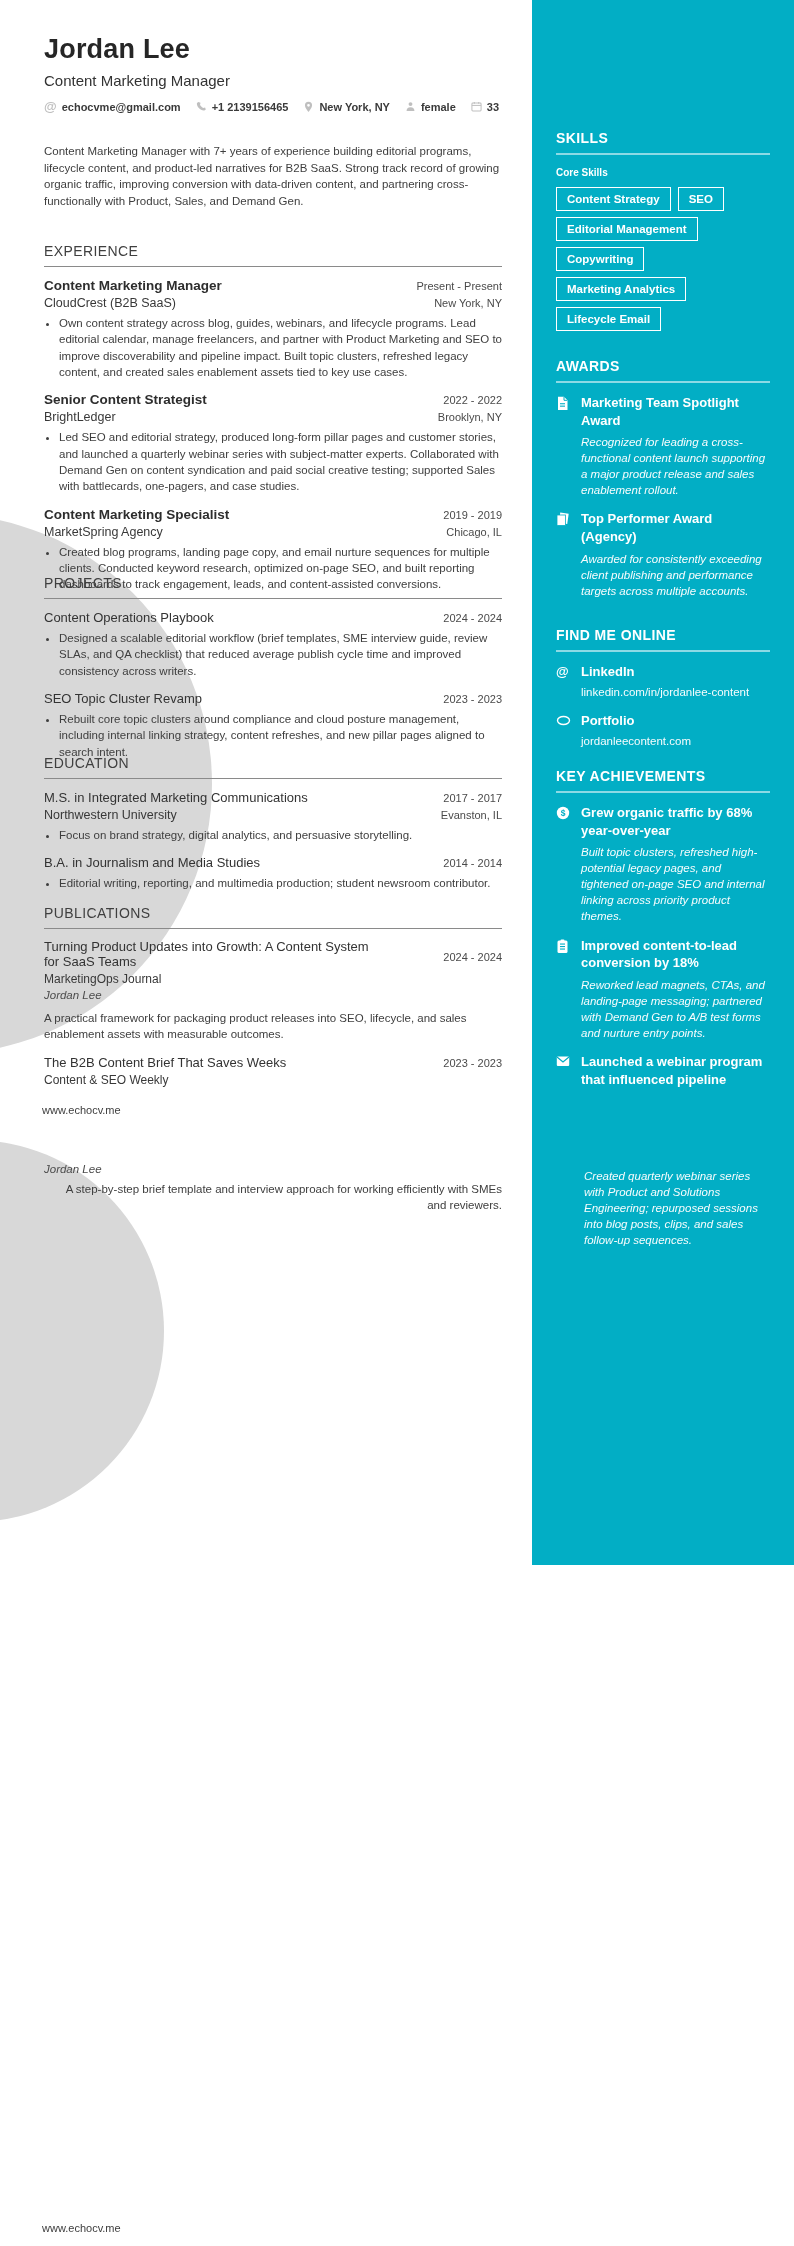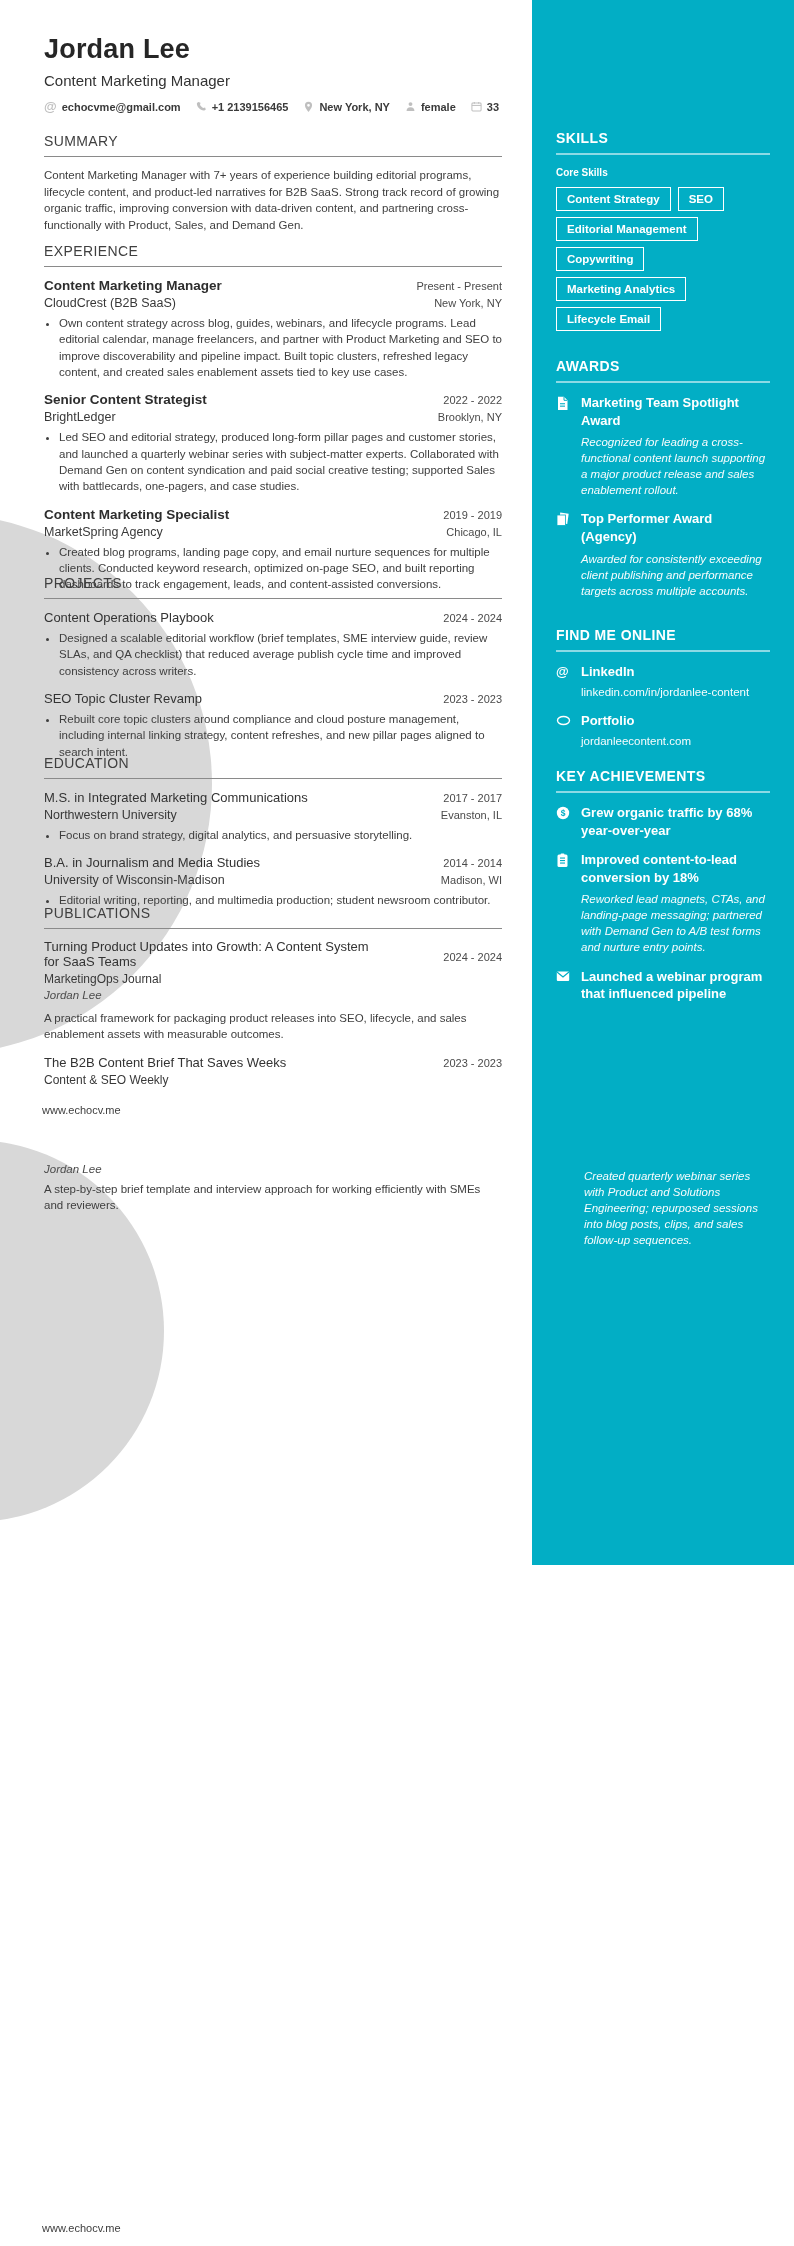--- a/index.html
+++ b/index.html
@@ -107,21 +107,20 @@
                 <line x1="3.6" y1="1" x2="3.6" y2="3" stroke="currentColor" stroke-width="1.1"></line>
                 <line x1="8.4" y1="1" x2="8.4" y2="3" stroke="currentColor" stroke-width="1.1"></line>
               </svg>
           </span>
           <span>33</span>
         </span>
       </div>
     </div>
 
     <div class="m-block" style="top:133px;">
-      <div class="m-head">SUMMARY</div>
       <div class="body-text">Content Marketing Manager with 7+ years of experience building editorial programs, lifecycle content, and product-led narratives for B2B SaaS. Strong track record of growing organic traffic, improving conversion with data-driven content, and partnering cross-functionally with Product, Sales, and Demand Gen.</div>
     </div>
 
     <div class="m-block" style="top:243px;">
       <div class="m-head">EXPERIENCE</div>
 
       <div class="entry first">
         <div class="row">
           <span class="e-title">Content Marketing Manager</span>
           <span class="e-date">Present - Present</span>
@@ -202,24 +201,20 @@
         </div>
         <ul class="bullets">
             <li>Focus on brand strategy, digital analytics, and persuasive storytelling.</li>
           </ul>
       </div>
 
       <div class="entry">
         <div class="row">
           <span class="soft-title">B.A. in Journalism and Media Studies</span>
           <span class="e-date">2014 - 2014</span>
-        </div>
-        <div class="row">
-          <span class="e-company">University of Wisconsin-Madison</span>
-          <span class="e-loc">Madison, WI</span>
         </div>
         <ul class="bullets">
             <li>Editorial writing, reporting, and multimedia production; student newsroom contributor.</li>
           </ul>
       </div>
     </div>
 
     <div class="m-block" style="top:905px;">
       <div class="m-head">PUBLICATIONS</div>
 
@@ -237,21 +232,21 @@
         <div class="row">
           <span class="soft-title">The B2B Content Brief That Saves Weeks</span>
           <span class="e-date">2023 - 2023</span>
         </div>
         <div class="p-journal">Content &amp; SEO Weekly</div>
       </div>
     </div>
 
     <div class="m-block" style="top:1163px;">
       <div class="p-author" style="margin-top:0;">Jordan Lee</div>
-      <div class="p-desc" style="margin-top:6px;">A step-by-step brief template and interview approach for working efficiently with SMEs and reviewers.</div>
+      <div class="p-desc" style="margin-top:6px;text-align:right;">A step-by-step brief template and interview approach for working efficiently with SMEs and reviewers.</div>
     </div>
   </div>
 
   <div class="footer-url footer-1">www.echocv.me</div>
   <div class="footer-url footer-2">www.echocv.me</div>
 
   <div class="sidebar">
 
     <div class="s-block" style="top:130px;">
       <div class="s-head">SKILLS</div>
@@ -322,20 +317,21 @@
 
       <div class="s-item first">
         <span class="s-ic">
           <svg width="14" height="14" viewBox="0 0 14 14">
               <circle cx="7" cy="7" r="6.2" fill="#fff"></circle>
               <text x="7" y="10" text-anchor="middle" font-size="8.5" font-weight="bold" fill="#02AEC5" font-family="Liberation Sans, sans-serif">$</text>
             </svg>
         </span>
         <div class="s-body">
           <div class="s-title">Grew organic traffic by 68% year-over-year</div>
+          <div class="s-desc">Built topic clusters, refreshed high-potential legacy pages, and tightened on-page SEO and internal linking across priority product themes.</div>
         </div>
       </div>
 
       <div class="s-item">
         <span class="s-ic">
           <svg width="13" height="15" viewBox="0 0 13 15">
               <rect x="1.5" y="1.5" width="10" height="12.5" rx="1.5" fill="#fff"></rect>
               <rect x="4" y="4.5" width="5" height="1.1" fill="#02AEC5"></rect>
               <rect x="4" y="7" width="5" height="1.1" fill="#02AEC5"></rect>
               <rect x="4" y="9.5" width="5" height="1.1" fill="#02AEC5"></rect>

